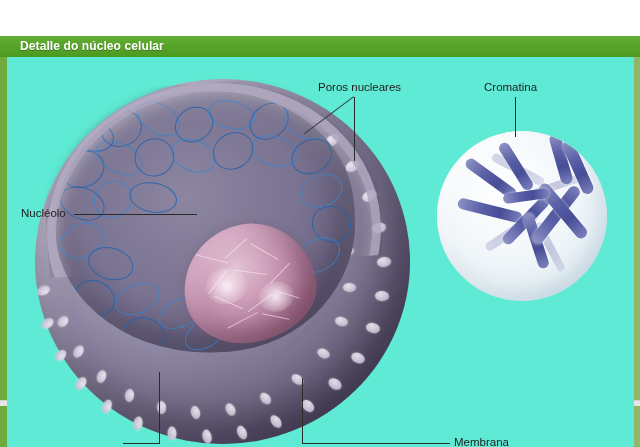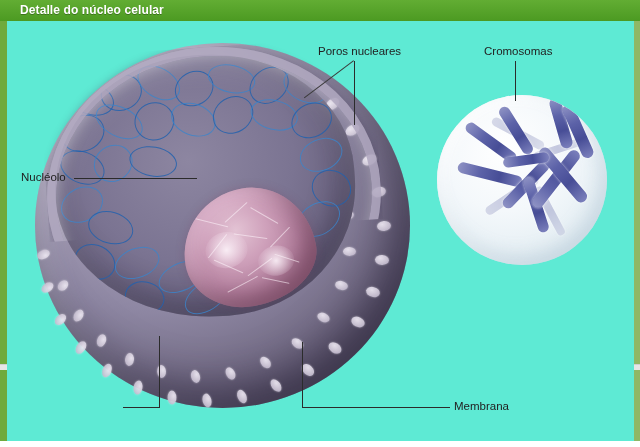--- a/index.html
+++ b/index.html
@@ -7,20 +7,21 @@
     width:640px;height:447px;overflow:hidden;
     font-family:"Liberation Sans", sans-serif;
     -webkit-font-smoothing:antialiased;
   }
 
   
   #page{
     position:relative;width:640px;height:370px;
     background:#ffffff;
     box-sizing:border-box;
+    margin-top:36px;
   }
   #frame-left{position:absolute;left:0;top:0;width:7px;height:441px;background:#6faa3c;}
   #frame-right{position:absolute;right:0;top:0;width:6px;height:441px;background:#8fb765;}
   #frame-bottom{position:absolute;left:0;bottom:0;width:640px;height:6px;background:#e6e6e6;
                 border-top:1px solid #cfcfcf;box-sizing:border-box;}
 
   
   #titlebar{
     position:absolute;left:0;top:0;width:640px;height:21px;
     background:#53a227;
@@ -272,21 +273,21 @@
     <div class="lead h" style="left:67px;top:157px;width:123px;"></div>
 
     <div class="lead h" style="left:116px;top:386px;width:36px;"></div>
     <div class="lead v" style="left:152px;top:315px;height:72px;"></div>
 
     <div class="lead h" style="left:295px;top:386px;width:148px;"></div>
     <div class="lead v" style="left:295px;top:321px;height:66px;"></div>
 
     <div class="label" style="left:311px;top:24px;">Poros nucleares</div>
 
-    <div class="label" style="left:477px;top:24px;">Cromosomas</div>
+    <div class="label" style="left:477px;top:24px;">Cromatina</div>
 
     <div class="label" style="left:14px;top:150px;">Nucléolo</div>
 
 
     <div class="label" style="left:447px;top:379px;">Membrana</div>
 
   </div>
 </div>
 
 </body></html>

